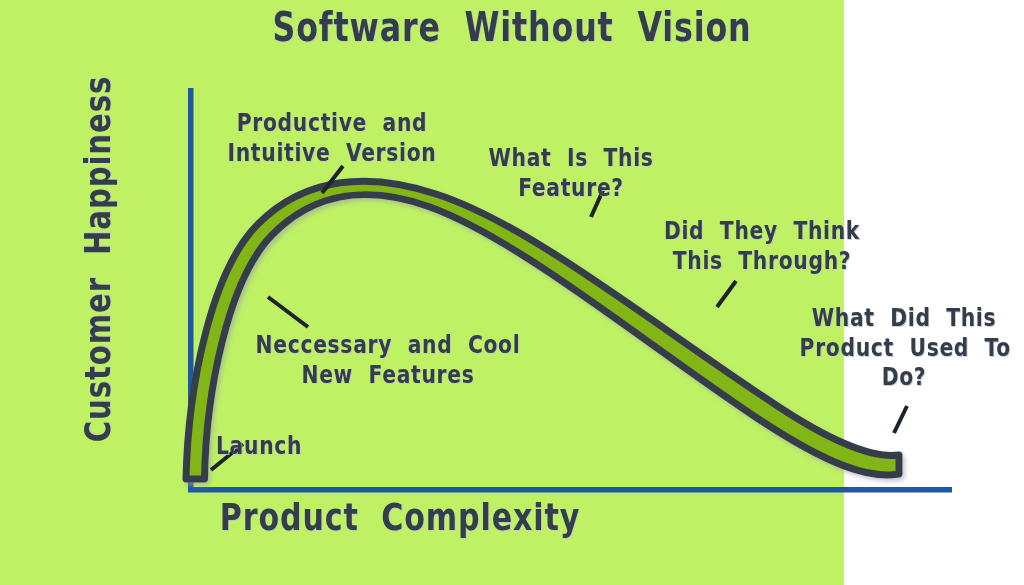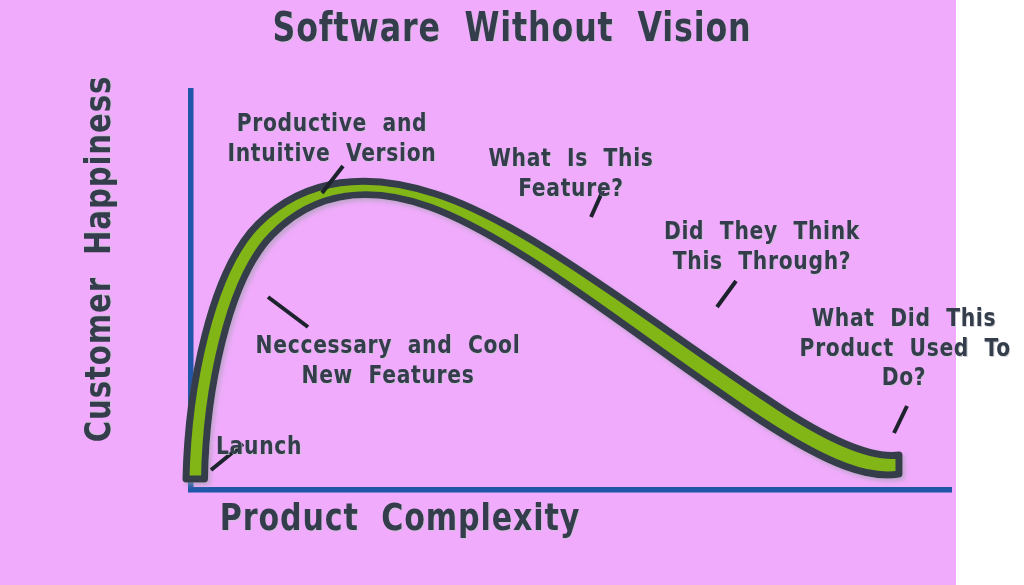--- a/index.html
+++ b/index.html
@@ -8,23 +8,23 @@
     background: #ffffff;
   }
   body {
     width: 1024px;
     height: 585px;
     overflow: hidden;
     font-family: "DejaVu Sans Condensed", "Liberation Sans Narrow", "Liberation Sans", sans-serif;
   }
   #stage {
     position: relative;
-    width: 956px;
+    width: 844px;
     height: 585px;
-    background: #f0abfc;
+    background: #bef264;
   }
   .svg-layer {
     position: absolute;
     left: 0;
     top: 0;
     width: 1024px;
     height: 585px;
   }
   .txt {
     position: absolute;

